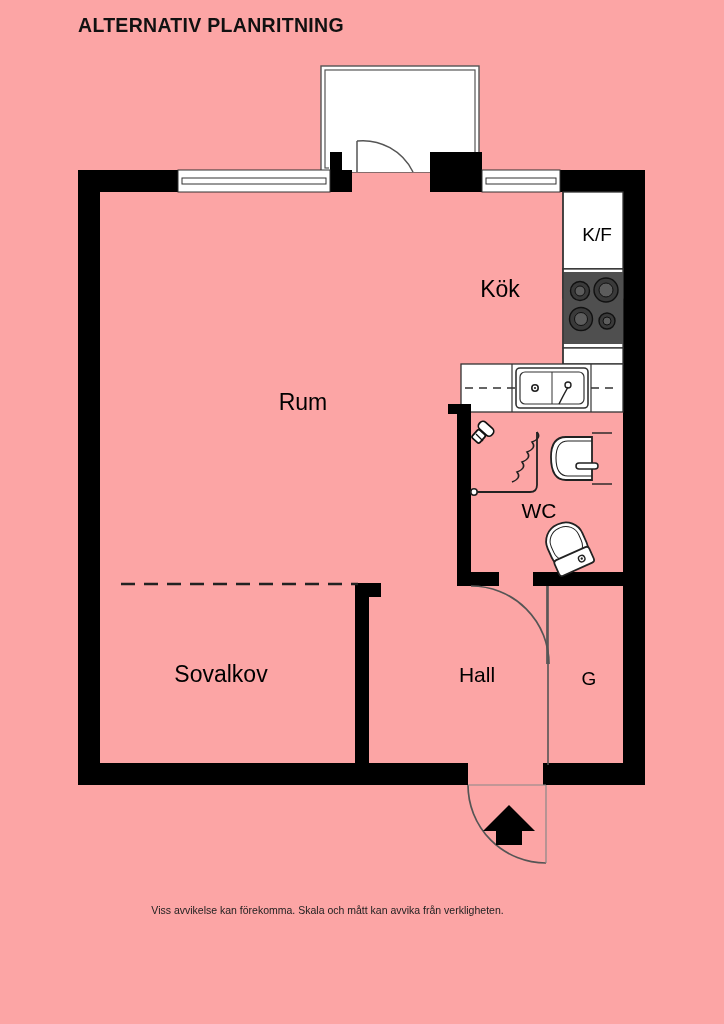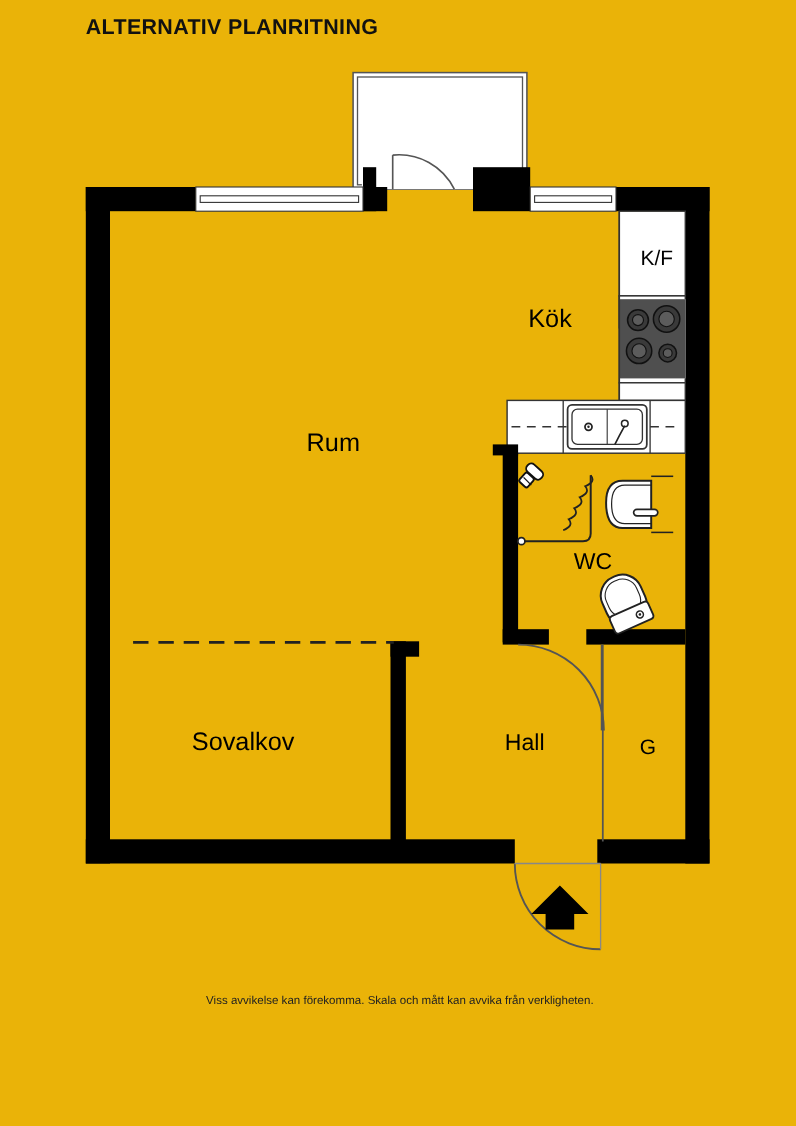--- a/index.html
+++ b/index.html
@@ -12,21 +12,21 @@
     height: 1024px;
     position: relative;
     font-family: "Liberation Sans", sans-serif;
     overflow: hidden;
   }
   #page {
     position: absolute;
     left: 0; top: 0;
     width: 724px;
     height: 1024px;
-    background: #eab308;
+    background: #fca5a5;
   }
   #plan-title {
     position: absolute;
     left: 78px;
     top: 14px;
     font-size: 19.5px;
     font-weight: bold;
     letter-spacing: 0.3px;
     color: #111111;
     white-space: nowrap;
@@ -37,21 +37,20 @@
     top: 0;
   }
   #disclaimer {
     position: absolute;
     left: 0;
     top: 904px;
     width: 655px;
     text-align: center;
     font-size: 10.5px;
     color: #222222;
-    margin-left: 36px;
   }
   #footer-logos {
     position: absolute;
     left: 0;
     top: 938px;
     width: 724px;
     height: 44px;
   }
   .room-label {
     font-family: "Liberation Sans", sans-serif;

